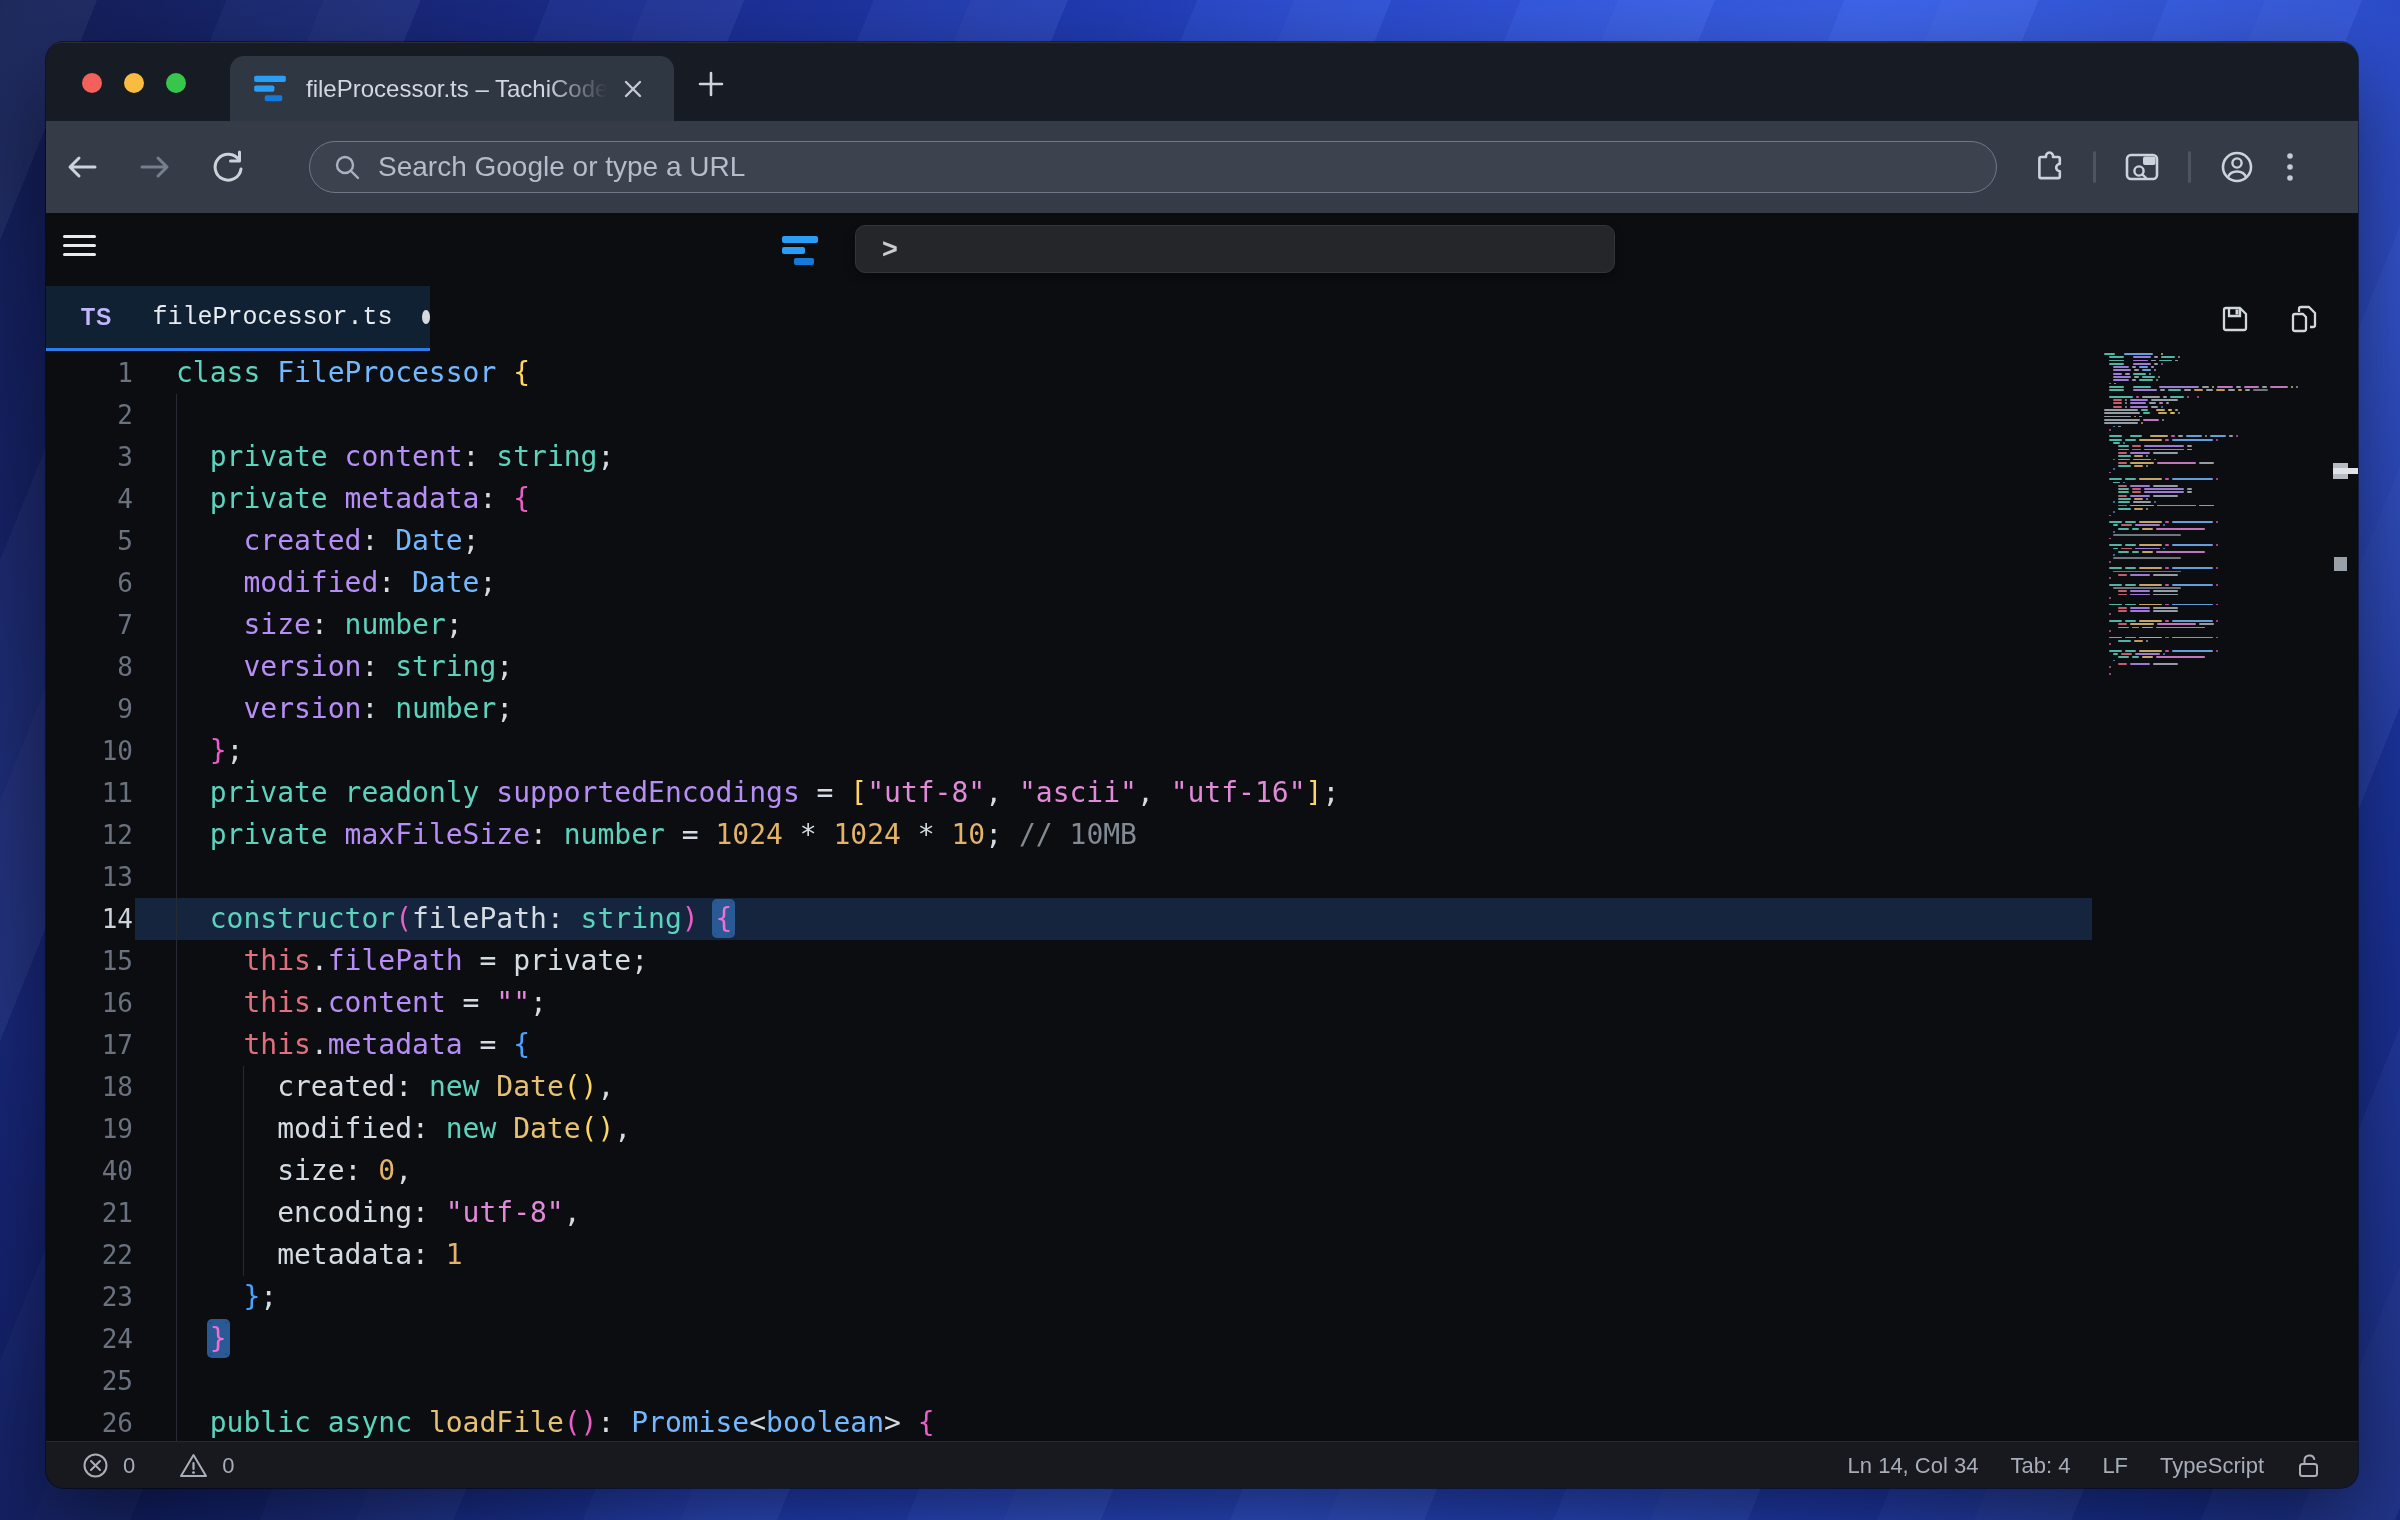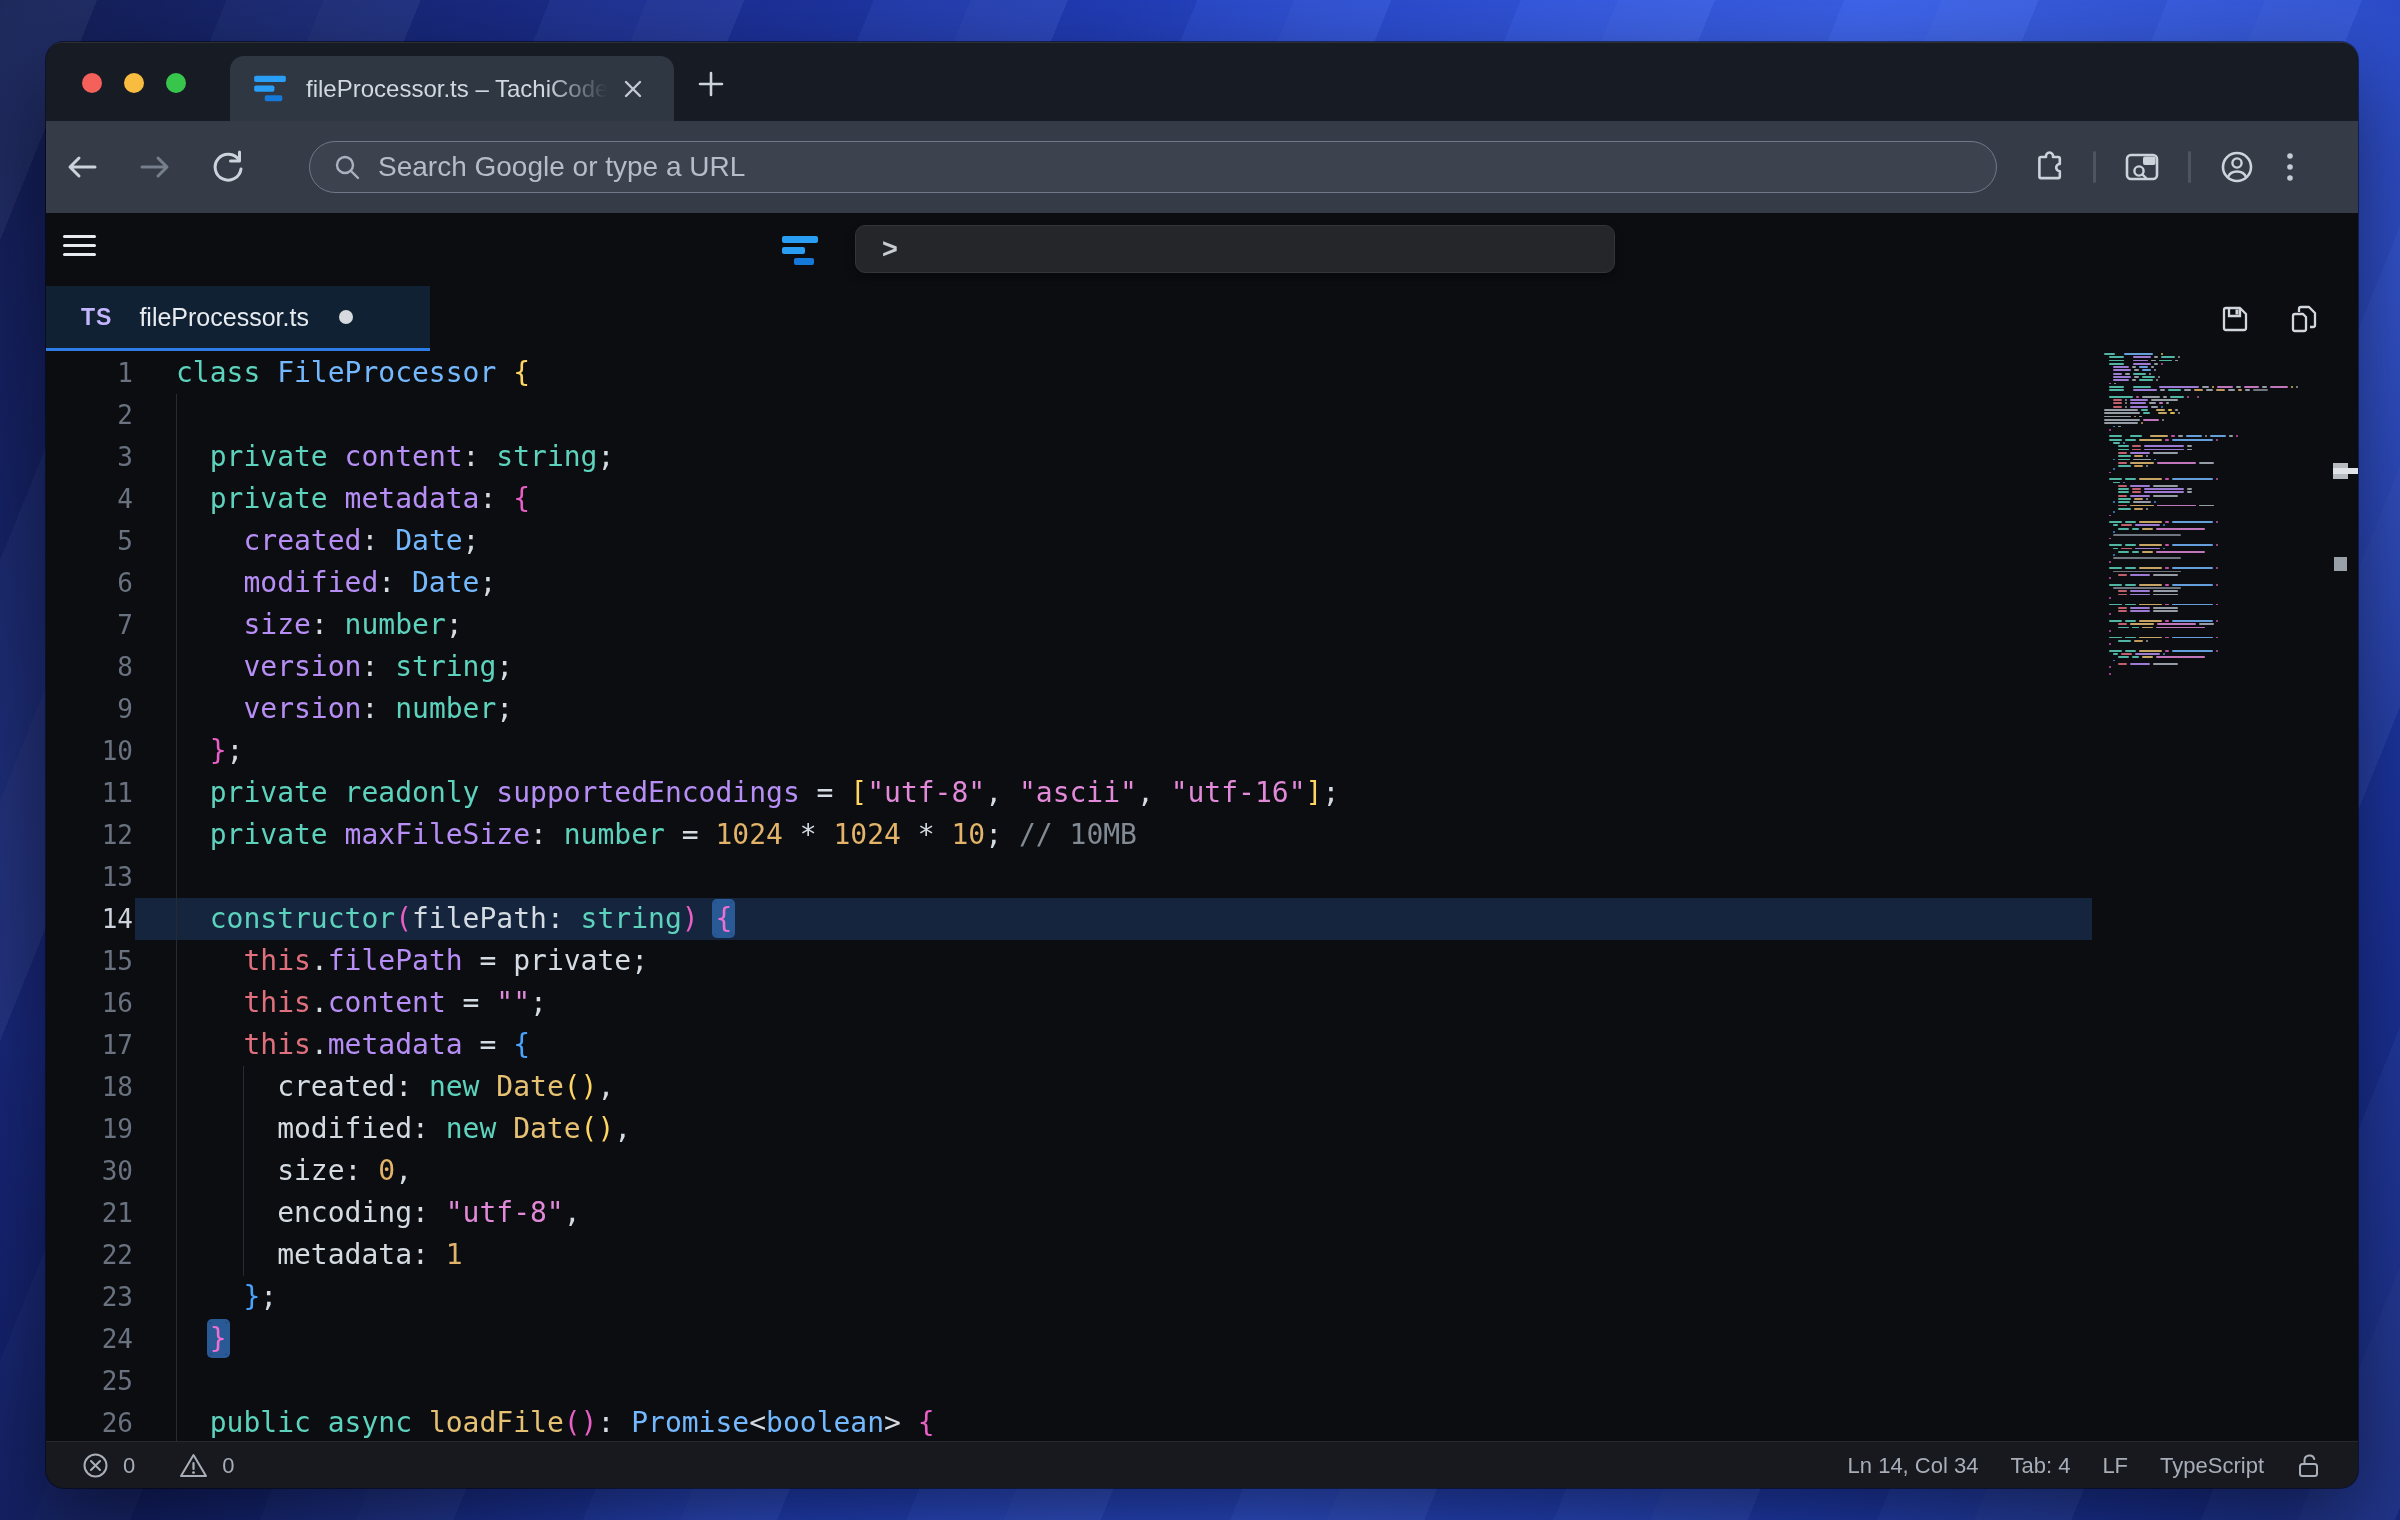--- a/index.html
+++ b/index.html
@@ -66,21 +66,21 @@
     box-shadow:0 4px 10px rgba(0,0,0,.35);
   }
   .cmdbar .prompt{ color:#c7ccd2; font-size:27px; font-weight:600; }
   .tabrow{ position:relative; height:65px; background:#0b0d10; }
   .filetab{
     position:absolute; left:0; top:0; width:384px; height:65px;
     background:#0f2133; border-bottom:3px solid #2e7ce8;
     display:flex; align-items:center; padding-left:35px;
   }
   .ts-badge{ color:#c4b5fd; font-size:23px; font-weight:bold; letter-spacing:1px; }
-  .filetab .fname{ margin-left:27px; color:#e8ebef; font-size:25px; }
+  .filetab .fname{ margin-left:40px; color:#e8ebef; font-size:25px;font-family:Liberation Mono, monospace; }
   .mod-dot{ margin-left:30px; width:14px; height:14px; border-radius:50%; background:#d6dade; }
   .tab-actions{ position:absolute; right:38px; top:0; height:65px; display:flex; align-items:center; gap:37px; }
   
   .codearea{ position:relative; height:1090px; background:#0b0d10; overflow:hidden;
     font-family:"DejaVu Sans Mono", monospace; font-size:28px; line-height:42px; }
   .linehl{ position:absolute; left:89px; width:1957px; height:42px; background:#14253d; z-index:1; }
   .iguide{ position:absolute; width:1px; background:#262b33; z-index:1; }
   .lines{ position:relative; z-index:2; padding-top:1px; }
   .cl{ display:flex; height:42px; }
   .ln{ width:87px; flex:none; text-align:right; color:#6a7280; font-size:26px; }
@@ -306,21 +306,21 @@
         </div>
         <div class="cl">
           <span class="ln">18</span>
           <span class="tx"><span class="tk-w">      created: </span><span class="tk-k">new</span><span class="tk-w"> </span><span class="tk-f">Date</span><span class="tk-b1">()</span><span class="tk-w">,</span></span>
         </div>
         <div class="cl">
           <span class="ln">19</span>
           <span class="tx"><span class="tk-w">      modified: </span><span class="tk-k">new</span><span class="tk-w"> </span><span class="tk-f">Date</span><span class="tk-b1">()</span><span class="tk-w">,</span></span>
         </div>
         <div class="cl">
-          <span class="ln">30</span>
+          <span class="ln">40</span>
           <span class="tx"><span class="tk-w">      size: </span><span class="tk-n">0</span><span class="tk-w">,</span></span>
         </div>
         <div class="cl">
           <span class="ln">21</span>
           <span class="tx"><span class="tk-w">      encoding: </span><span class="tk-s">"utf-8"</span><span class="tk-w">,</span></span>
         </div>
         <div class="cl">
           <span class="ln">22</span>
           <span class="tx"><span class="tk-w">      metadata: </span><span class="tk-n">1</span></span>
         </div>

